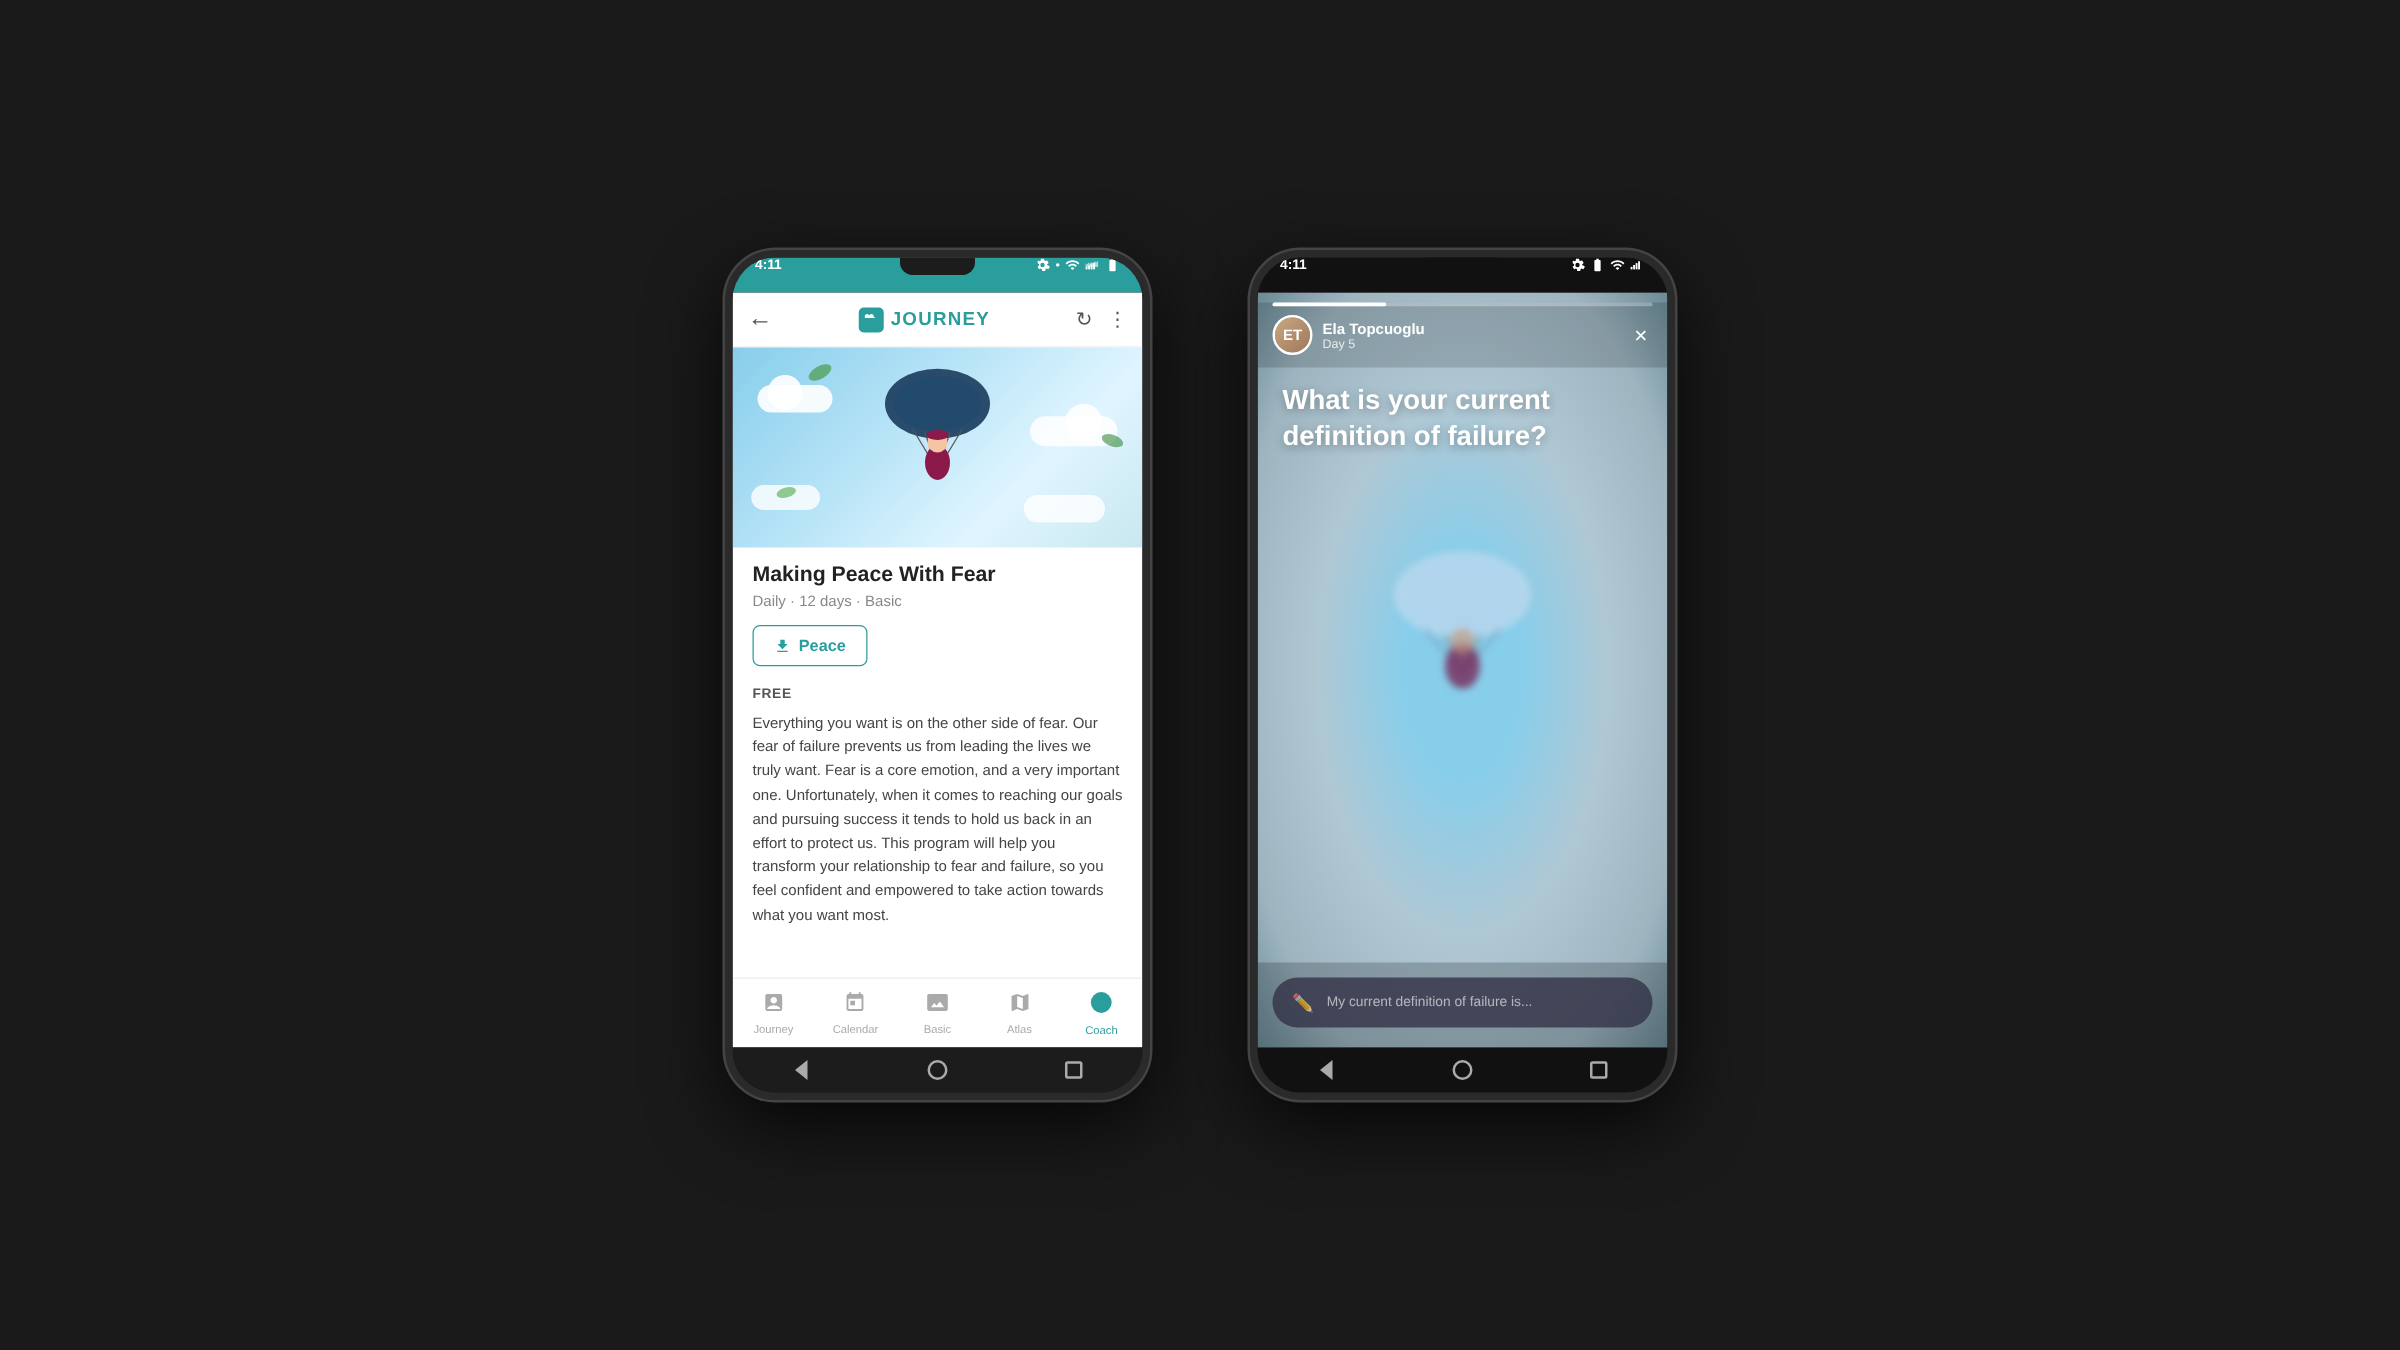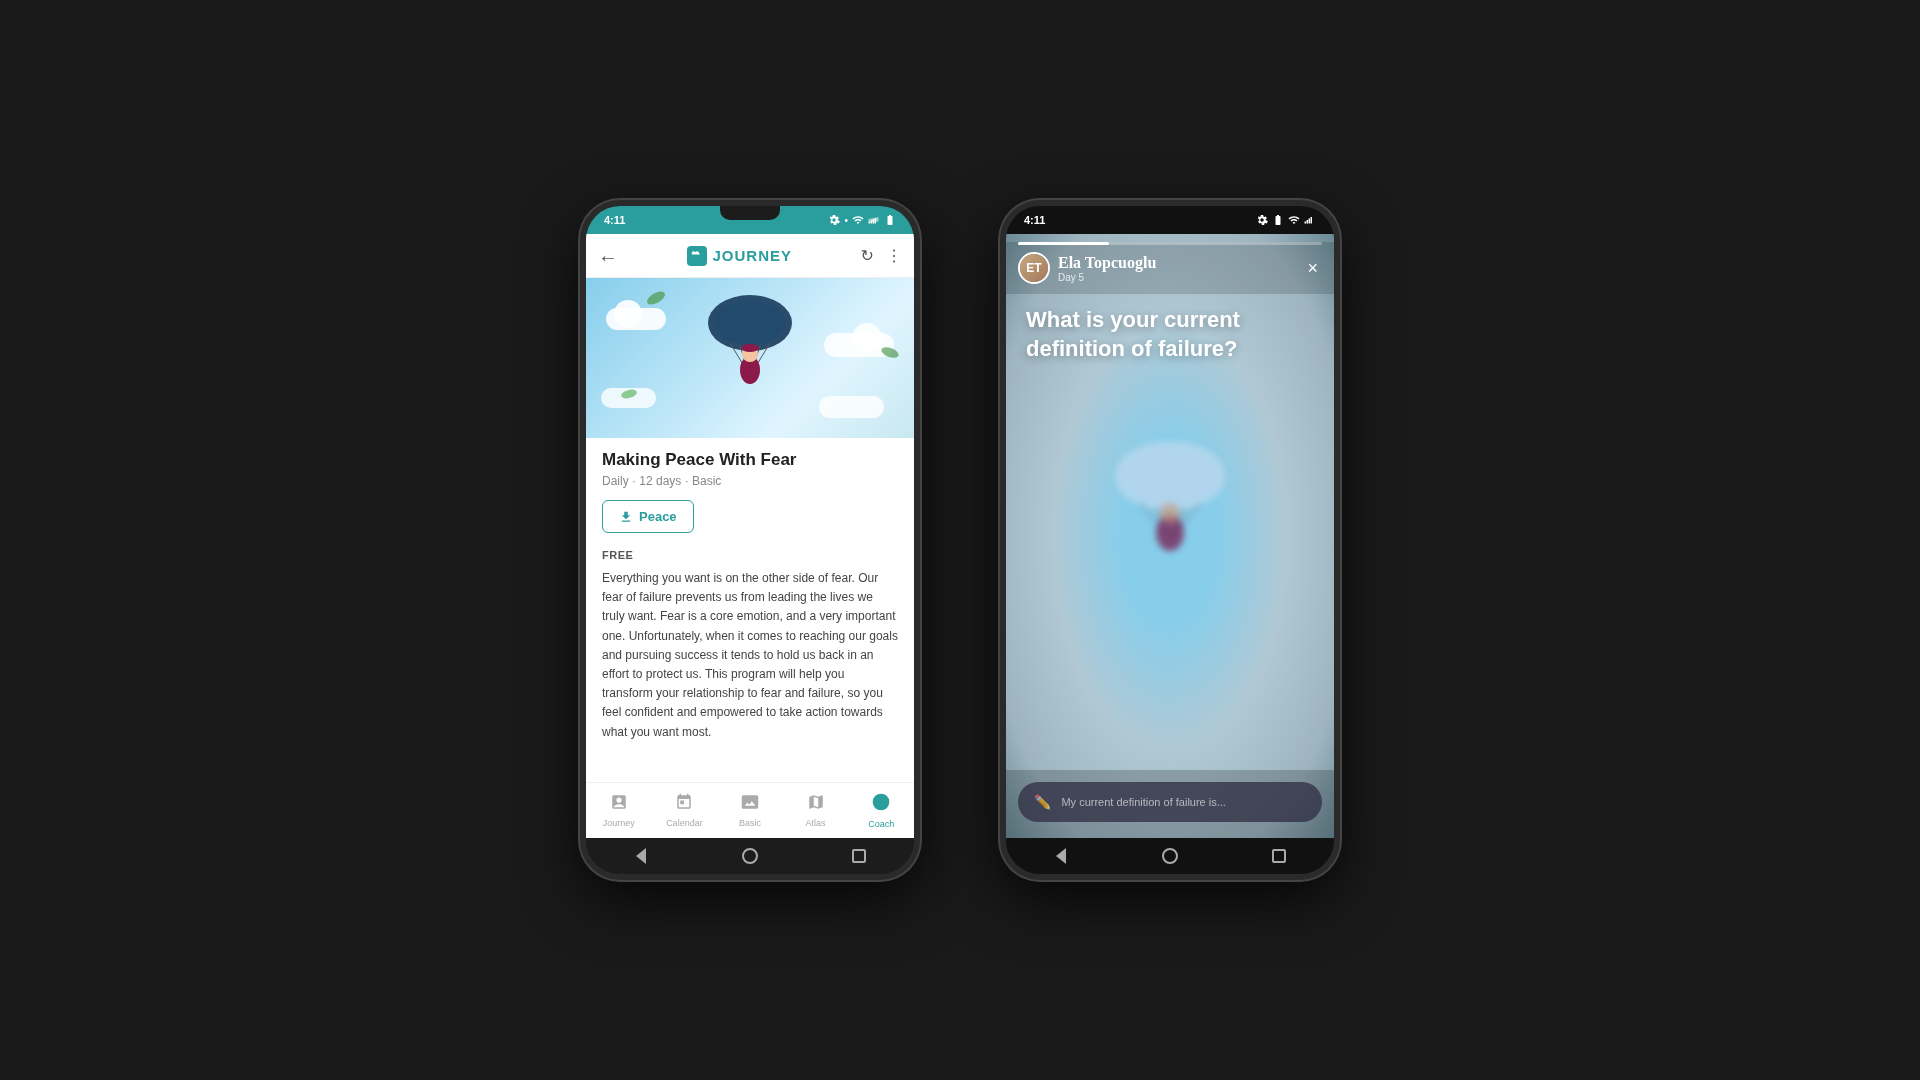--- a/index.html
+++ b/index.html
@@ -25,21 +25,21 @@
       box-shadow: 0 0 0 2px #444, 0 20px 60px rgba(0,0,0,0.8);
       display: flex;
       flex-direction: column;
       overflow: hidden;
       position: relative;
     }
     .phone-top-bar {
       background: #1c1c1c;
       height: 28px;
       display: flex;
-      align-items: center;
+      align-items: flex-start;
       justify-content: space-between;
       padding: 0 18px;
       flex-shrink: 0;
     }
     .phone-top-bar.teal { background: #2a9d9d; }
     .phone-top-bar.black { background: #111; }
     .status-time {
       font-size: 11px;
       font-weight: 600;
       color: white;
@@ -285,24 +285,23 @@
       justify-content: center;
       color: white;
       font-size: 12px;
       font-weight: 700;
     }
     .story-user-info {
       margin-left: 8px;
       flex: 1;
     }
     .story-username {
-      font-size: 16px;
+      font-size: 12px;
       font-weight: 600;
       color: white;
-      font-family: Liberation Serif, serif;
     }
     .story-day {
       font-size: 10px;
       color: rgba(255,255,255,0.8);
     }
     .story-close {
       color: white;
       font-size: 18px;
       cursor: pointer;
       padding: 4px;

